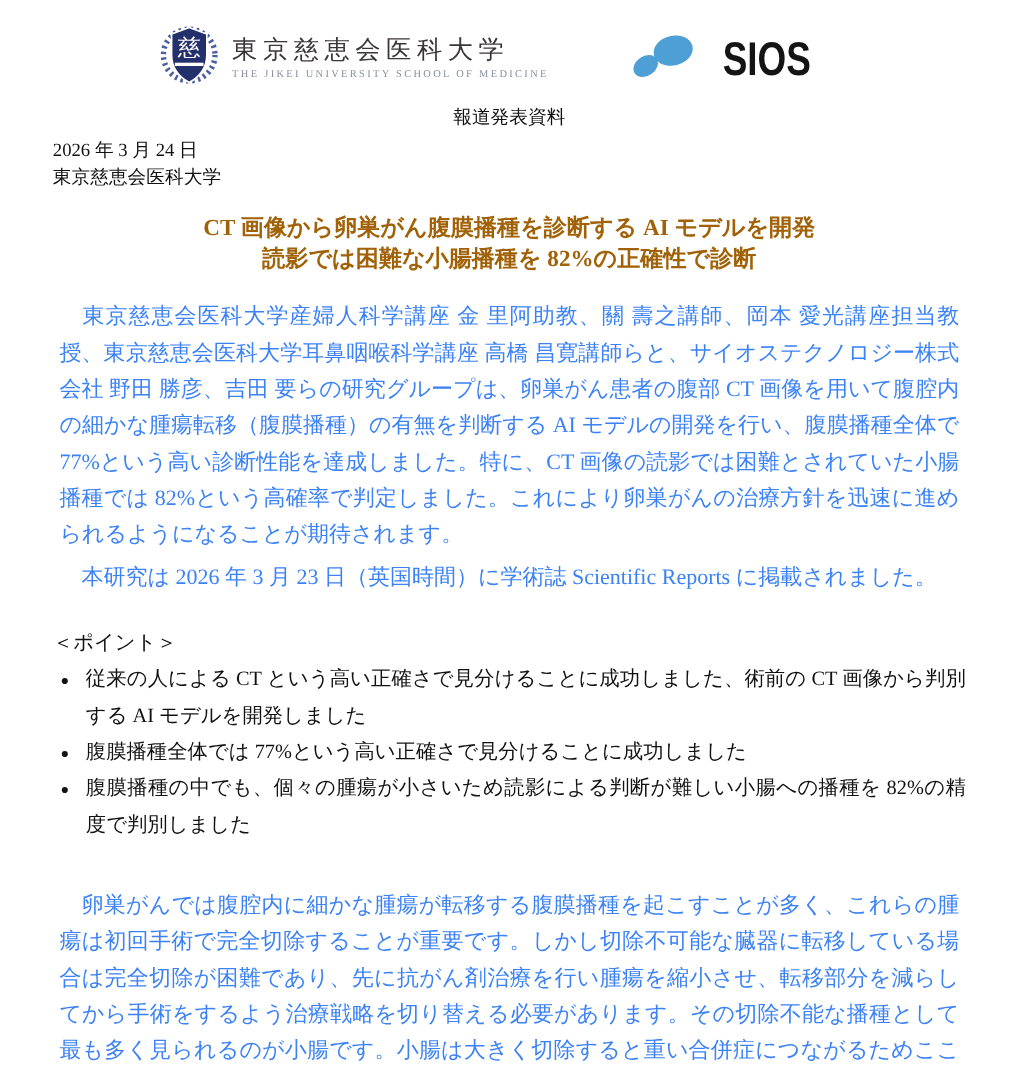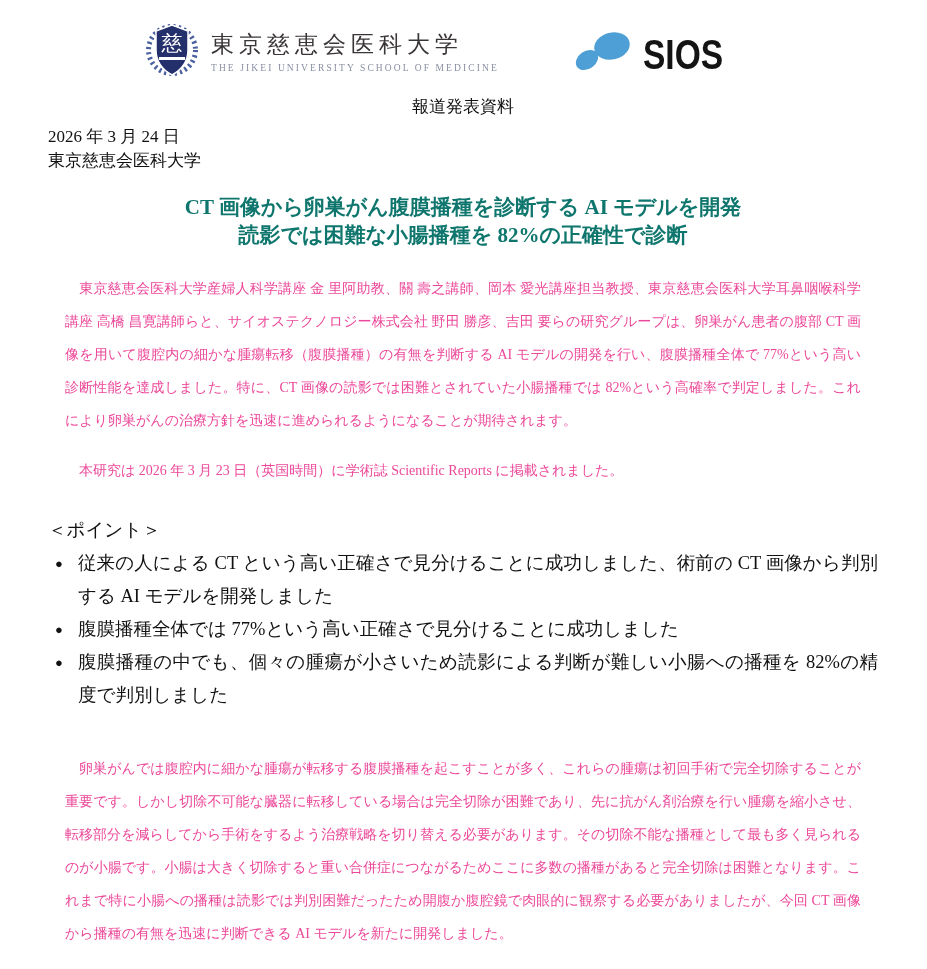--- a/index.html
+++ b/index.html
@@ -37,21 +37,21 @@
     color:#8a8fa3;
     margin-top:4px;
     white-space:nowrap;
   }
   .sios-logo{
     position:absolute;
     left:572px;
     top:27px;
     display:flex;
     align-items:center;
-    gap:9px;
+    gap:23px;
   }
   .sios-word{
     font-family:"Liberation Sans","DejaVu Sans",sans-serif;
     font-weight:700;
     font-size:43px;
     color:#141414;
     line-height:1;
     display:inline-block;
     transform:scaleX(0.78);
     transform-origin:left center;
@@ -71,29 +71,29 @@
     font-size:17px;
     line-height:24px;
     margin-top:7px;
   }
   .title{
     text-align:center;
     font-weight:700;
     font-size:21px;
     line-height:28px;
     margin-top:20px;
-    color:#0f766e;
+    color:#a16207;
   }
   .para{
-    font-size:14px;
+    font-size:20px;
     line-height:33px;
     text-align:justify;
     text-justify:inter-ideograph;
-    margin:17px;
-    color:#ec4899;
+    margin:6px;
+    color:#3b82f6;
   }
   .para-lead{margin-top:23px;}
   .points-heading{
     font-size:18.5px;
     line-height:33px;
     margin-top:27px;
   }
   .points{
     list-style:none;
     margin:0;

